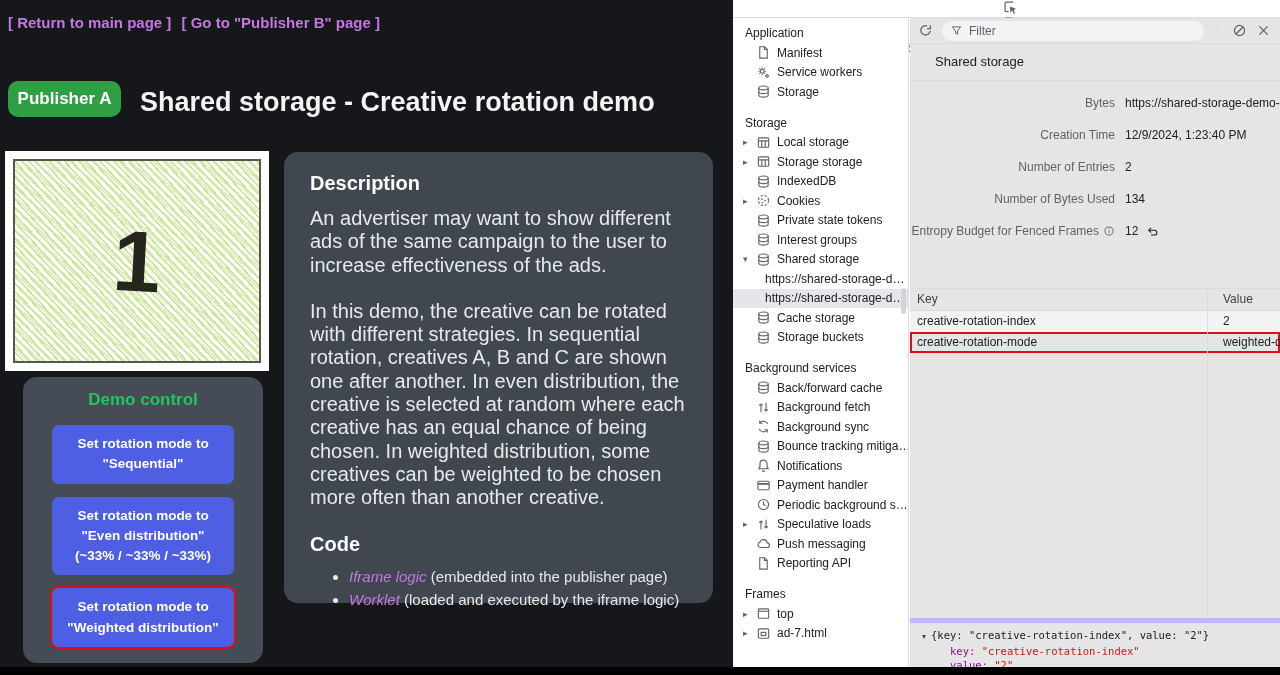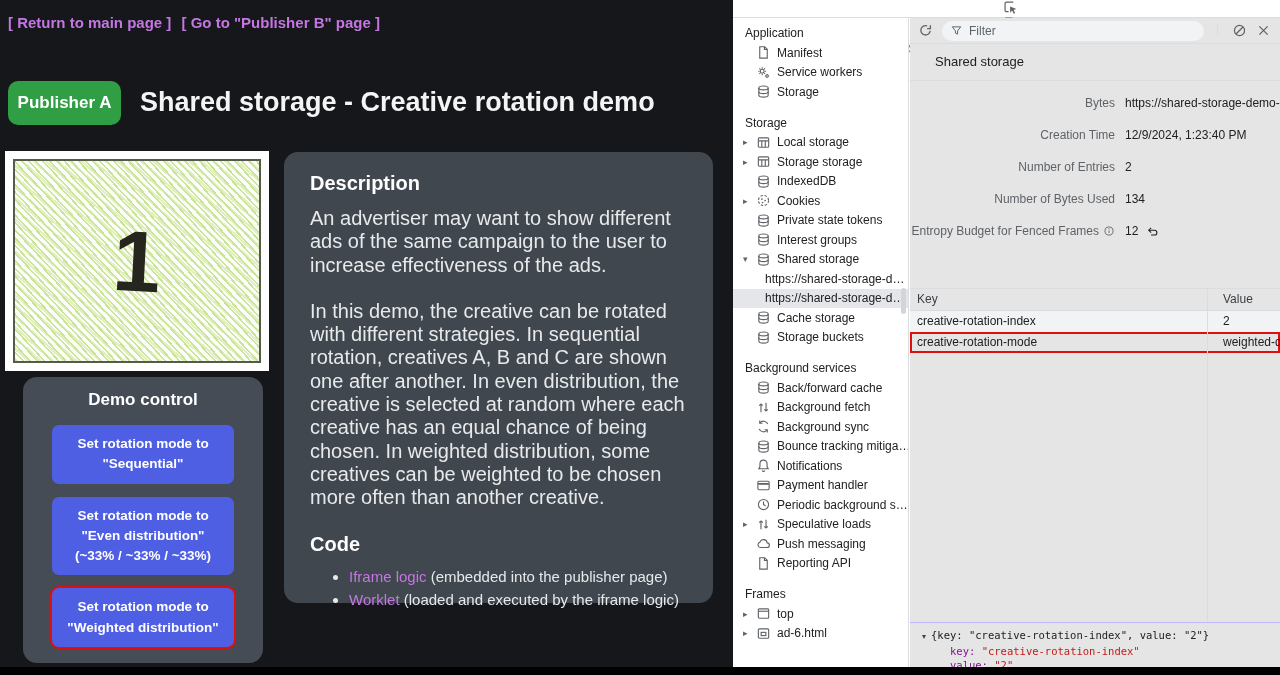--- a/index.html
+++ b/index.html
@@ -3,47 +3,47 @@
 <meta charset="utf-8">
 <style>
   html,body{margin:0;padding:0;background:#000;}
   .stage{position:relative;width:1280px;height:675px;overflow:hidden;background:#000;
          font-family:"Liberation Sans",sans-serif;-webkit-font-smoothing:antialiased;}
 
   
   .demo-page{position:absolute;left:0;top:0;width:733px;height:667px;background:#15171a;color:#e8eaec;}
   .nav-links{position:absolute;left:8px;top:14px;font-size:15px;font-weight:600;}
   .nav-links a{color:var(--accent-purple,#c576e3);text-decoration:none;cursor:pointer;margin-right:6px;}
-  .badge{position:absolute;left:8px;top:81px;width:113px;height:44px;background:var(--badge-green,#2f9e44);
+  .badge{position:absolute;left:8px;top:81px;width:113px;height:36px;background:var(--badge-green,#2f9e44);
          border-radius:10px;color:#fff;font-size:17px;font-weight:700;display:flex;align-items:center;justify-content:center;}
   .page-title{position:absolute;left:140px;top:87px;margin:0;font-size:27px;font-weight:700;color:#f2f4f5;white-space:nowrap;}
 
   .creative-frame{position:absolute;left:5px;top:151px;width:264px;height:220px;background:#fff;box-sizing:border-box;padding:8px;}
   .creative{width:100%;height:100%;box-sizing:border-box;border:2px solid #565b49;
     background-color:#fdfef9;
     background-image:
       repeating-linear-gradient(47deg,#cbe49c 0 1.6px,rgba(255,255,255,0) 1.6px 5.2px),
       repeating-linear-gradient(42deg,#e0f0bf 0 2.4px,rgba(255,255,255,0) 2.4px 8px);
     display:flex;align-items:center;justify-content:center;}
   .creative-num{font-size:86px;font-weight:700;color:#26261f;line-height:1;transform:rotate(3deg);}
 
   .demo-card{position:absolute;left:23px;top:377px;width:240px;height:286px;background:#454c55;border-radius:14px;
              box-sizing:border-box;padding-top:13px;}
-  .demo-card-heading{margin:0 0 15px;text-align:center;font-size:17px;font-weight:700;color:#ffffff;}
+  .demo-card-heading{margin:0 0 15px;text-align:center;font-size:17px;font-weight:700;color:#22c55e;}
   .demo-btn{display:block;width:182px;margin:0 auto 13px;background:var(--button-blue,#4e5fe4);border:none;border-radius:7px;
             color:#fff;font-family:inherit;font-weight:700;font-size:13.5px;line-height:1.5;padding:9px 4px;text-align:center;cursor:pointer;}
   .demo-btn.highlight{box-shadow:0 0 0 2px var(--highlight-red,#e10e0e);}
 
   .desc-card{position:absolute;left:284px;top:152px;width:429px;height:451px;background:#40474f;border-radius:14px;
              box-sizing:border-box;padding:20px 26px;color:#e7e9eb;}
   .desc-card h2{margin:0 0 12px;font-size:20px;font-weight:700;color:#fff;}
   .desc-card h2.code-heading{margin-top:15px;margin-bottom:9px;}
   .desc-card p{margin:0 0 23px;font-size:20px;line-height:23.3px;}
   .code-list{margin:0;padding-left:39px;font-size:15px;line-height:23.3px;}
-  .desc-link{color:var(--accent-purple,#c576e3);text-decoration:none;cursor:pointer;}
+  .desc-link{color:var(--accent-purple,#c576e3);text-decoration:none;cursor:pointer;font-style:italic;}
 
   
   .devtools{position:absolute;left:733px;top:0;width:547px;height:667px;background:#fff;color:#202124;font-size:12px;}
   .dt-tabbar{position:absolute;left:0;top:0;width:100%;height:18px;border-bottom:1px solid #dadce0;
              display:flex;align-items:center;box-sizing:border-box;background:#fff;flex-direction:column;}
   .toolicon{display:inline-flex;width:15px;height:15px;color:#5f6368;cursor:pointer;flex:0 0 auto;}
   .toolicon svg{width:100%;height:100%;}
   .dt-tabbar .toolicon{margin-left:7px;}
   .vdiv{width:1px;height:11px;background:#dadce0;margin:0 5px;flex:0 0 auto;}
   .dt-tab{padding:0 8px;line-height:16px;color:#5f6368;font-size:12px;cursor:pointer;white-space:nowrap;}
@@ -72,21 +72,21 @@
   .dt-toolbar .right-icons .toolicon{margin:0 0 0 9px;}
 
   .panel-title{height:36px;line-height:36px;padding-left:25px;font-size:13px;color:#202124;border-bottom:1px solid #dadce0;}
   .metadata{padding-top:6px;}
   .meta-row{display:flex;height:32px;align-items:center;}
   .meta-key{flex:0 0 205px;text-align:right;color:#5f6368;display:flex;justify-content:flex-end;align-items:center;gap:4px;}
   .meta-key .toolicon{width:12px;height:12px;}
   .meta-val{margin-left:10px;color:#202124;white-space:nowrap;overflow:hidden;display:flex;align-items:center;gap:8px;}
   .meta-val .toolicon{width:13px;height:13px;color:#202124;}
 
-  .datagrid{position:absolute;left:0;top:270px;right:0;bottom:44px;border-top:1px solid #dadce0;border-bottom:1px solid #c4b5fd;}
+  .datagrid{position:absolute;left:0;top:270px;right:0;bottom:44px;border-top:1px solid #dadce0;border-bottom:5px solid #c4b5fd;}
   .dg-divider{position:absolute;left:297px;top:0;bottom:0;width:1px;background:#dadce0;}
   .dg-header{height:22px;line-height:21px;display:flex;border-bottom:1px solid #dadce0;box-sizing:border-box;color:#3c4043;}
   .dg-row{height:21px;line-height:21px;display:flex;cursor:pointer;}
   .dg-row.odd{background:#f1f3f4;}
   .dg-row.highlight{box-shadow:inset 0 0 0 2px var(--highlight-red,#e10e0e);align-items:flex-end;}
   .dg-key{flex:0 0 297px;padding-left:7px;box-sizing:border-box;overflow:hidden;white-space:nowrap;}
   .dg-val{flex:1;padding-left:16px;overflow:hidden;white-space:nowrap;}
 
   .preview{position:absolute;left:0;right:0;bottom:0;height:44px;box-sizing:border-box;padding:5px 0 0 12px;
            font-family:"DejaVu Sans Mono",monospace;font-size:10.5px;line-height:14px;color:#202124;overflow:hidden;}
@@ -439,21 +439,21 @@
             <span class="tree-label">top</span>
           </div>
           <div class="tree-row">
             <span class="tri">▸</span>
             <span class="ticon">
               <svg viewBox="0 0 16 16" fill="none" stroke="currentColor" stroke-width="1.2">
                 <rect x="2.5" y="3" width="11" height="10" rx="1"></rect>
                 <rect x="5.5" y="6.8" width="5" height="3.4"></rect>
               </svg>
             </span>
-            <span class="tree-label">ad-6.html</span>
+            <span class="tree-label">ad-7.html</span>
           </div>
         </div>
       </div>
 
     <div class="dt-content">
       <div class="dt-toolbar">
         <span class="toolicon">
             <svg viewBox="0 0 16 16" fill="none" stroke="currentColor" stroke-width="1.4">
               <path d="M13 8.2A5 5 0 1 1 9.7 3.1"></path>
               <path d="M13.2 2.4v3.5H9.7"></path>

